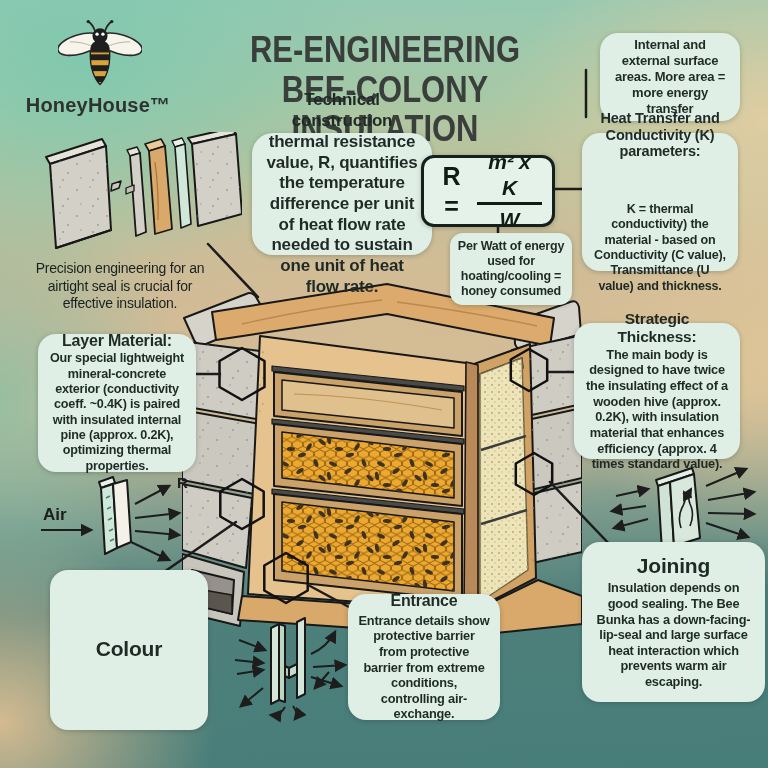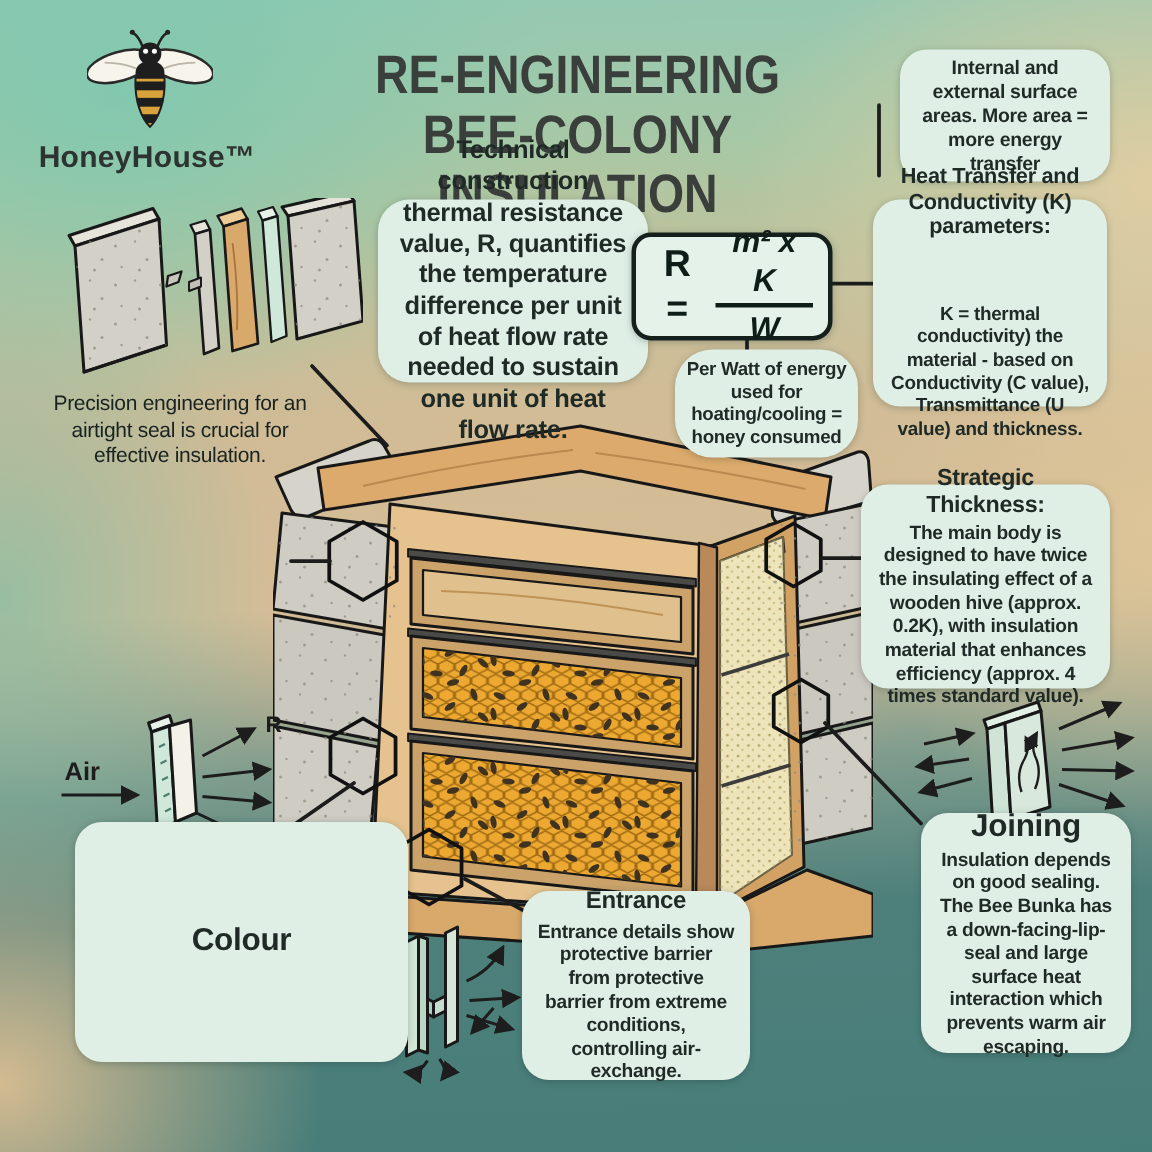--- a/index.html
+++ b/index.html
@@ -22,30 +22,30 @@
     font-size:13px;line-height:1.22;letter-spacing:-0.2px;
     display:flex;flex-direction:column;justify-content:center;align-items:center;
     box-shadow:0 1px 5px rgba(30,50,45,.28);
   }
   .note-h{font-size:14.5px;line-height:1.15;margin-bottom:1px;}
   .note-h-big{font-size:21px;line-height:1.1;margin-bottom:3px;}
   #box-surface   {left:600px;top:33px; width:140px;height:88px;font-size:13px;}
   #box-technical {left:252px;top:133px;width:180px;height:122px;font-size:17px;border-radius:21px;}
   #box-formula   {left:421px;top:155px;width:134px;height:72px;border:3px solid #15201c;background:#e4f2ea;border-radius:13px;
                   flex-direction:row;gap:8px;color:#0f1d18;}
-  #box-perwatt   {left:450px;top:233px;width:122px;height:72px;font-size:12.5px;border-radius:25px;padding:6px;}
+  #box-perwatt   {left:450px;top:233px;width:122px;height:72px;font-size:12.5px;border-radius:13px;padding:6px;}
   #box-heat      {left:582px;top:133px;width:156px;height:138px;font-size:12.6px;gap:41px;}
   #box-layer     {left:38px; top:334px;width:158px;height:138px;font-size:12.6px;}
   #box-layer .note-h{font-size:16px;}
   #box-strategic {left:574px;top:323px;width:166px;height:136px;font-size:12.8px;}
   #box-strategic .note-h{font-size:15.5px;}
-  #box-colour    {left:50px; top:548px;width:222px;height:160px;font-size:12.8px;gap:44px;}
+  #box-colour    {left:50px; top:570px;width:158px;height:160px;font-size:12.8px;gap:44px;}
   #box-entrance  {left:348px;top:594px;width:152px;height:126px;font-size:12.8px;}
   #box-entrance .note-h-big{font-size:16px;}
-  #box-joining   {left:614px;top:542px;width:140px;height:160px;font-size:12.8px;}
+  #box-joining   {left:582px;top:542px;width:183px;height:160px;font-size:12.8px;}
   .f-lhs{font-size:25px;font-weight:bold;}
   .frac{display:flex;flex-direction:column;align-items:center;font-size:21px;font-weight:bold;font-style:italic;}
   .frac .num{border-bottom:3px solid #0f1d18;padding:0 5px 2px;}
   .frac .den{padding-top:2px;}
   .title{
     position:absolute;left:154px;top:30px;width:462px;z-index:5;text-align:center;
     font-size:36px;font-weight:bold;color:#3a3f3c;line-height:1.1;
     transform:scaleX(.86);transform-origin:50% 0;
   }
   .brand-name{
@@ -311,20 +311,24 @@
 
   <div class="note" id="box-perwatt">
     <span>Per Watt of energy used for hoating/cooling = honey consumed</span>
   </div>
 
   <div class="note" id="box-heat">
     <div class="note-h">Heat Transfer and Conductivity (K) parameters:</div>
     <span>K = thermal conductivity) the material - based on Conductivity (C value), Transmittance (U value) and thickness.</span>
   </div>
 
+  <div class="note" id="box-layer">
+    <div class="note-h">Layer Material:</div>
+    <span>Our special lightweight mineral-concrete exterior (conductivity coeff. ~0.4K) is paired with insulated internal pine (approx. 0.2K), optimizing thermal properties.</span>
+  </div>
 
   <div class="note" id="box-strategic">
     <div class="note-h">Strategic Thickness:</div>
     <span>The main body is designed to have twice the insulating effect of a wooden hive (approx. 0.2K), with insulation material that enhances efficiency (approx. 4 times standard value).</span>
   </div>
 
   <div class="note" id="box-colour">
     <div class="note-h-big">Colour</div>
   </div>
 

